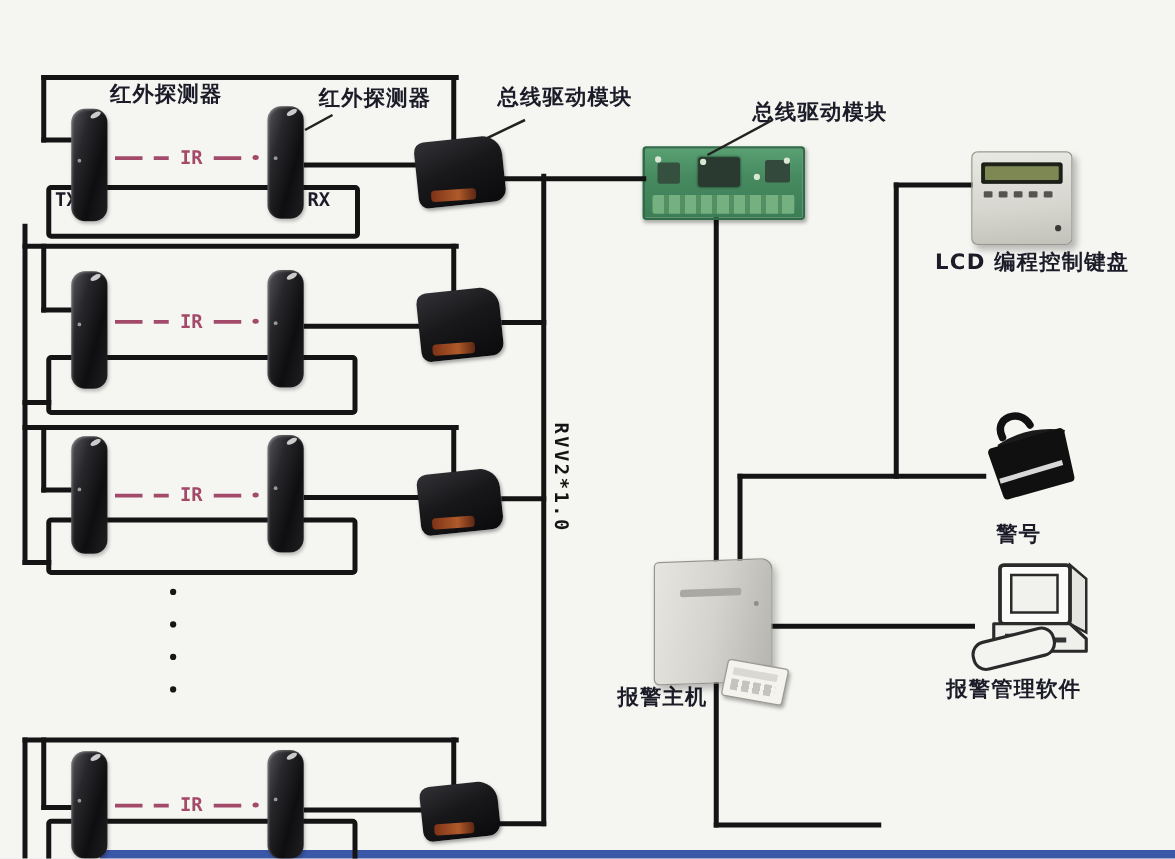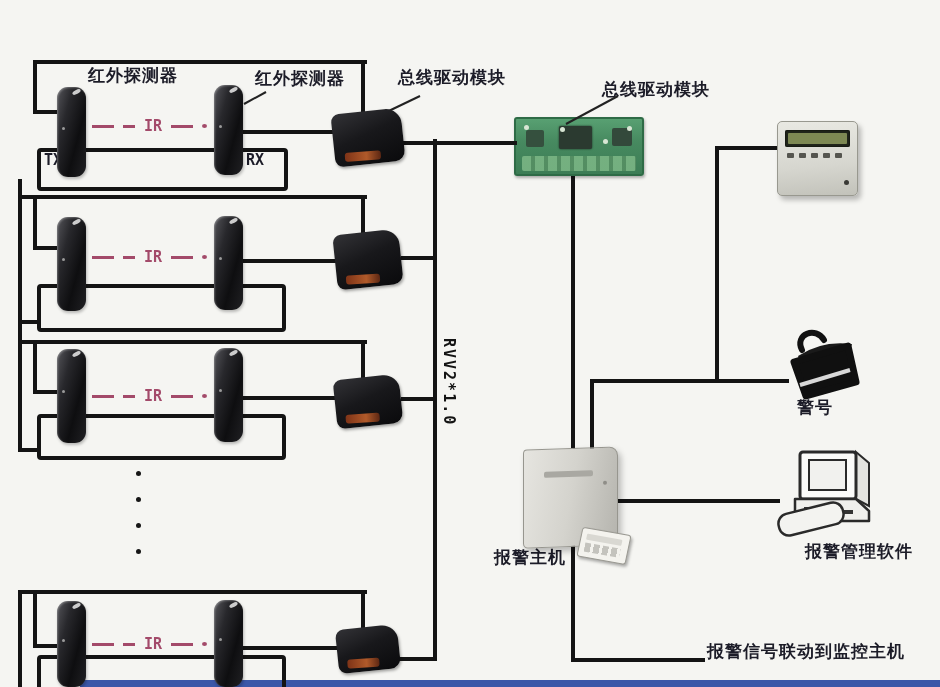--- a/index.html
+++ b/index.html
@@ -111,24 +111,24 @@
 </head>
 <body>
 
 <div id="canvas" style="--title: #6e2433; --wire: #141414; --ir-beam: #a34a6a; --pcb: #478a60; --module-stripe: #b05a2a; --footer: #3b57a8;">
 
 
   <div class="lbl" style="left:88px;top:64px">红外探测器</div>
   <div class="lbl" style="left:255px;top:67px">红外探测器</div>
   <div class="lbl" style="left:398px;top:66px">总线驱动模块</div>
   <div class="lbl" style="left:602px;top:78px">总线驱动模块</div>
-  <div class="lbl" style="left:797px;top:396px">警号</div>
+  <div class="lbl" style="left:748px;top:198px">LCD 编程控制键盘</div>
+  <div class="lbl" style="left:797px;top:416px">警号</div>
   <div class="lbl" style="left:494px;top:546px">报警主机</div>
-  <div class="lbl" style="left:805px;top:540px">报警管理软件</div>
-  <div class="lbl" style="left:707px;top:640px">报警信号联动到监控主机</div>
+  <div class="lbl" style="left:757px;top:540px">报警管理软件</div>
   <div class="lbl lbl-s" style="left:44px;top:151px">TX</div>
   <div class="lbl lbl-s" style="left:246px;top:151px">RX</div>
   <div class="lbl-v" style="left:440px;top:338px">RVV2*1.0</div>
 
   <div class="wire" style="left:433px;top:139px;width:4px;height:522px"></div>
   <div class="wire" style="left:18px;top:179px;width:4px;height:273px"></div>
 
   <div class="wire" style="left:571px;top:170px;width:4px;height:282px"></div>
   <div class="wire" style="left:715px;top:146px;width:64px;height:4px"></div>
   <div class="wire" style="left:715px;top:146px;width:4px;height:237px"></div>

